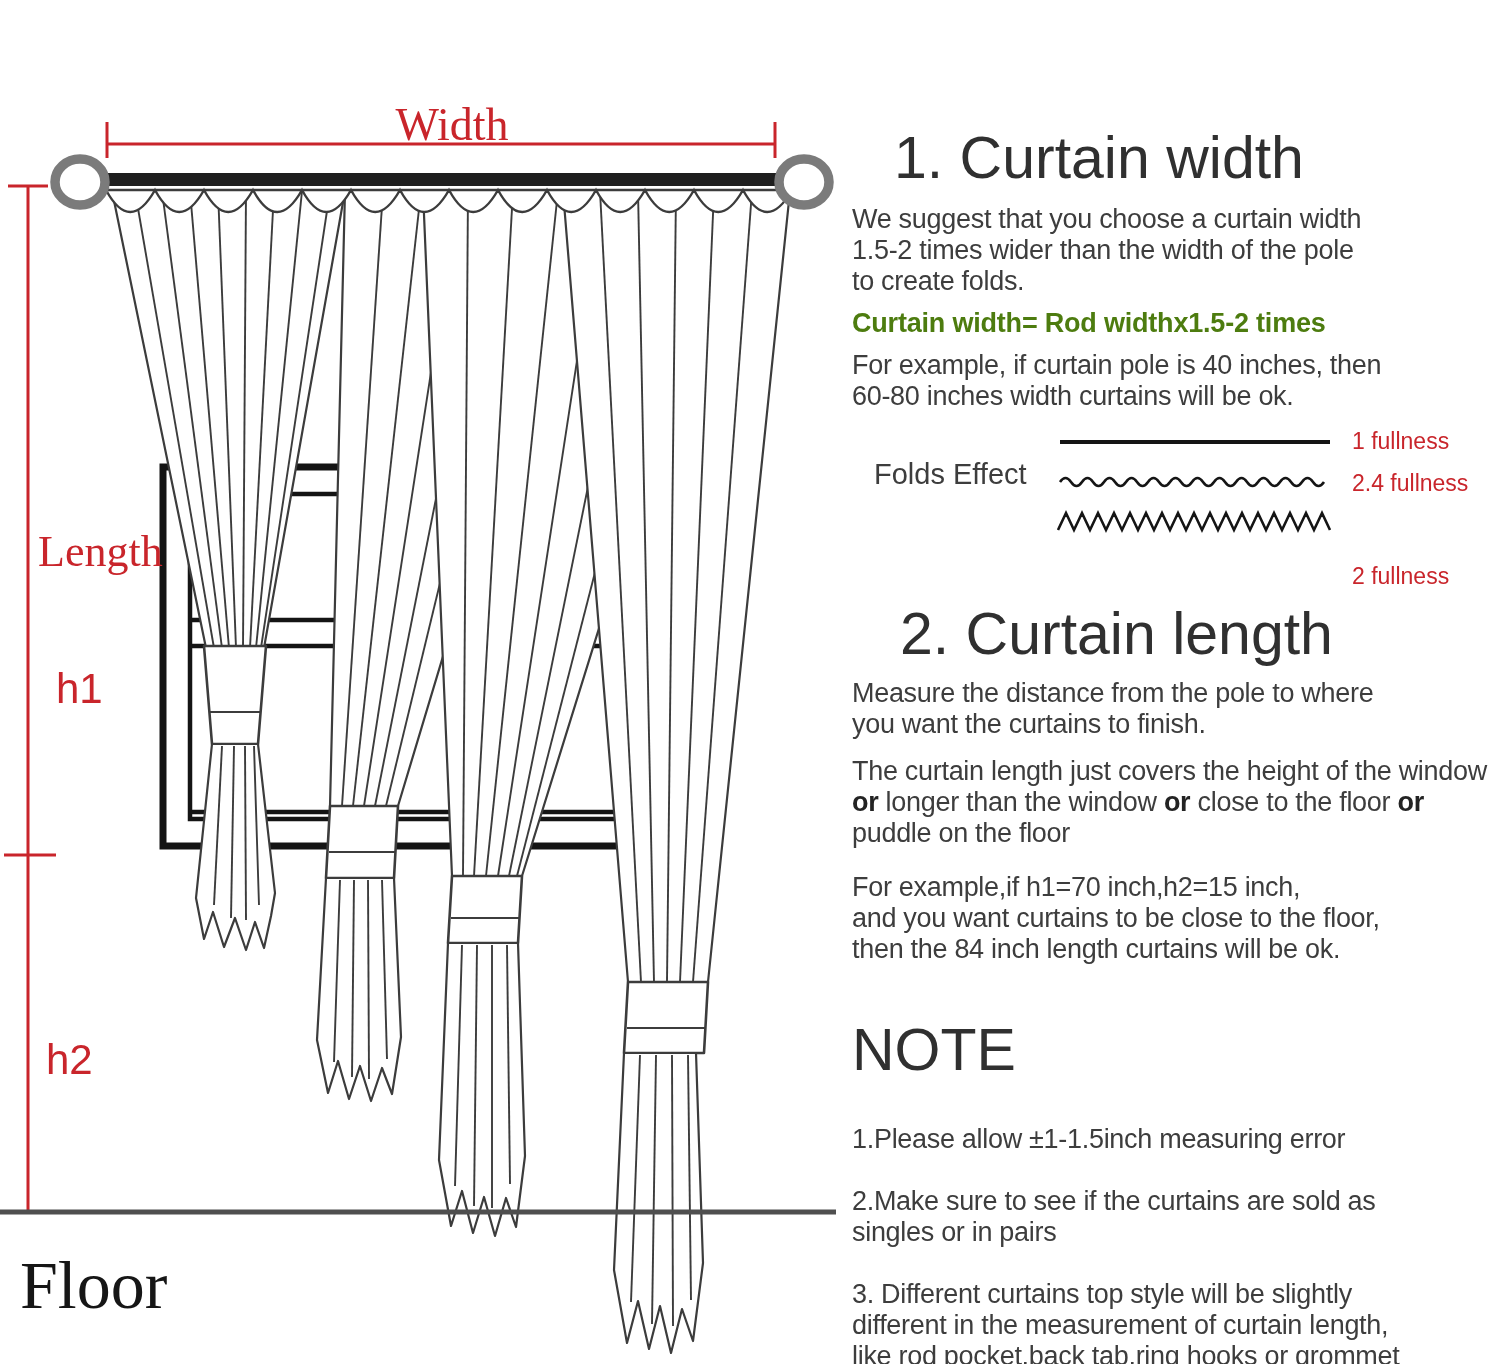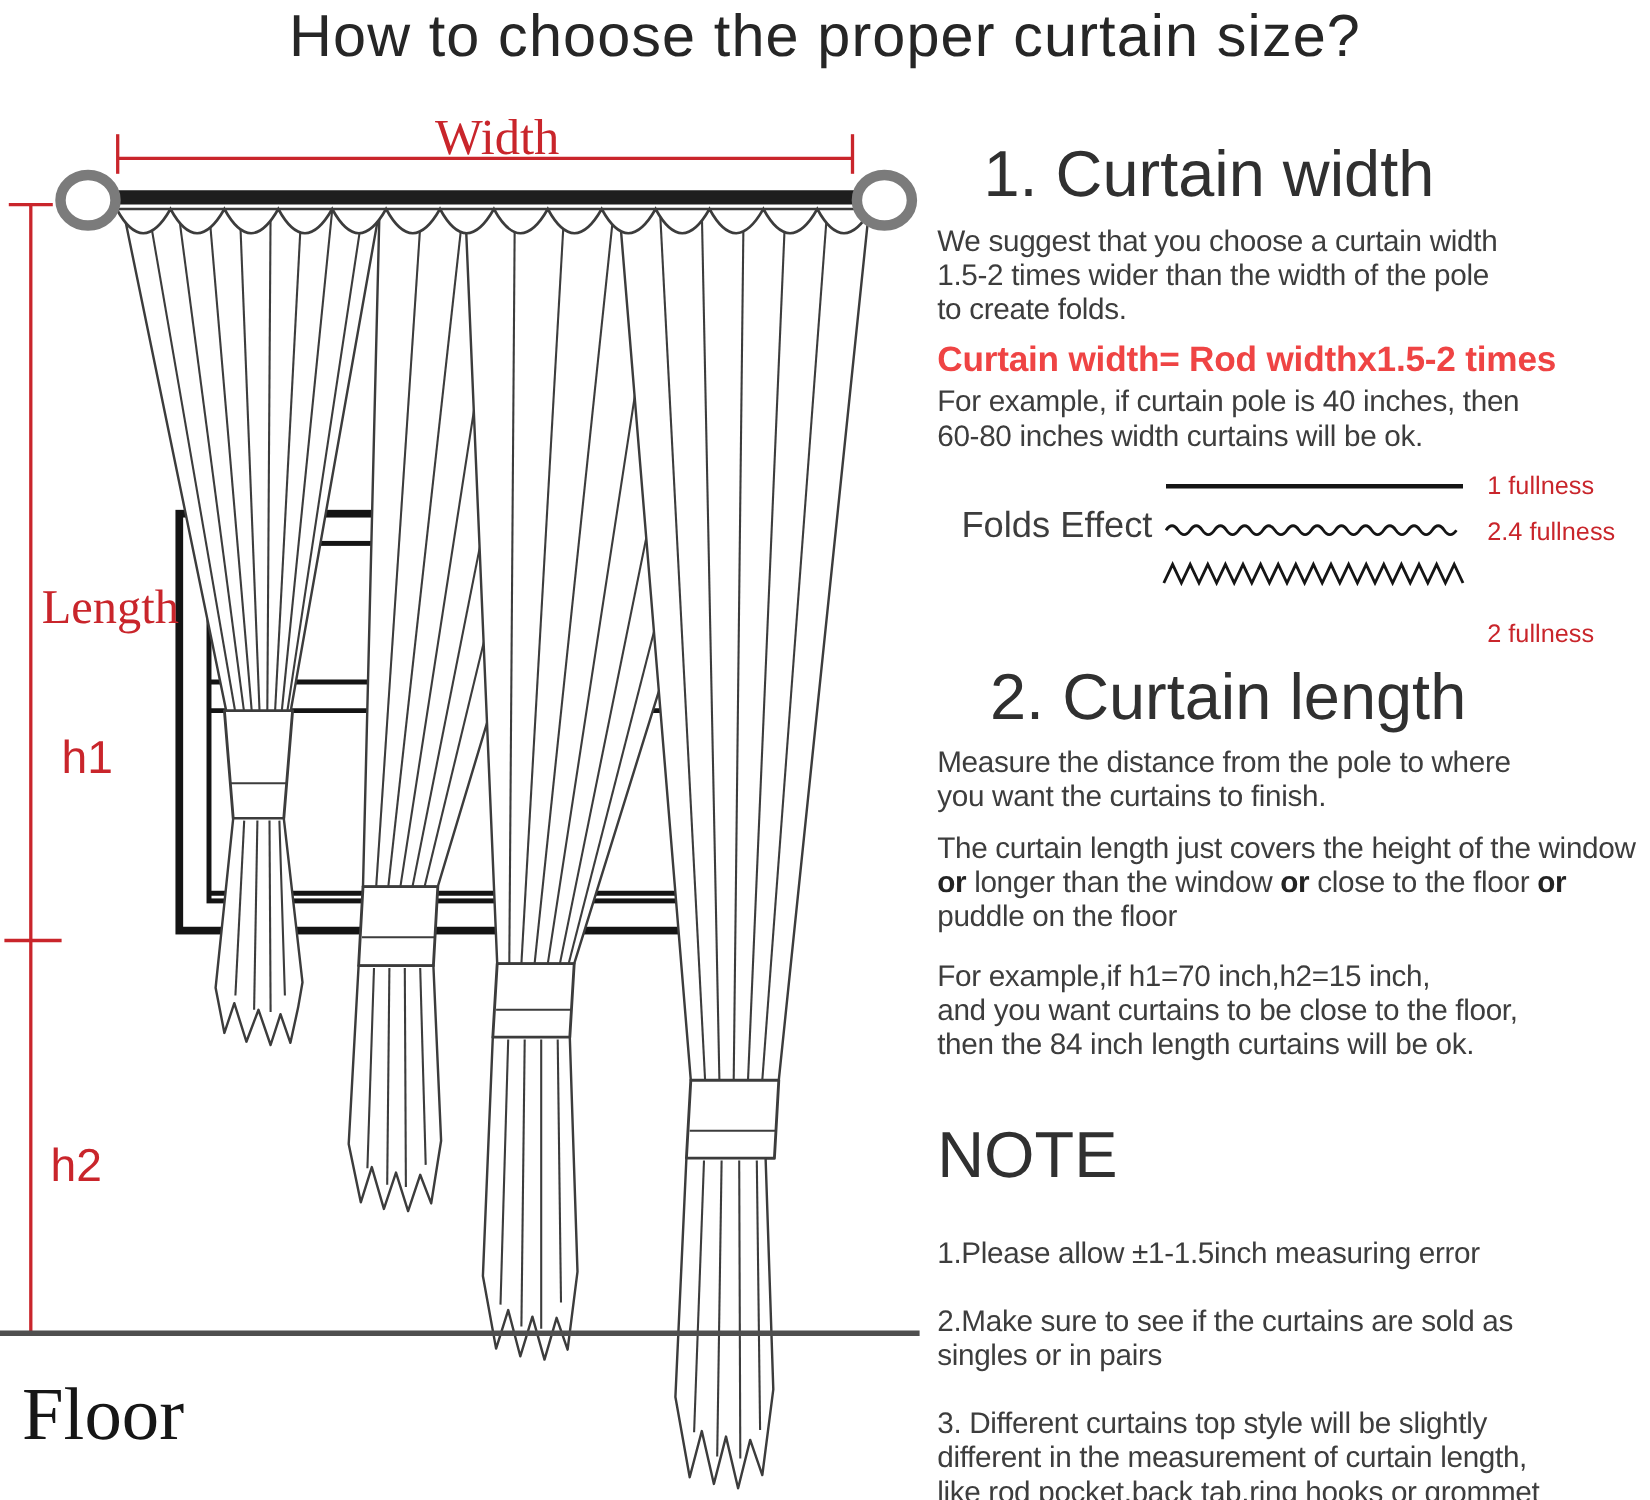--- a/index.html
+++ b/index.html
@@ -21,34 +21,33 @@
   .floorline{stroke:#4f4f4f;stroke-width:5;fill:none;}
   text.serif-red{font-family:"Liberation Serif",serif;fill:#c9252b;}
   text.sans-red{font-family:"Liberation Sans",sans-serif;fill:#c9252b;}
   text.serif-black{font-family:"Liberation Serif",serif;fill:#161616;}
   
   #col{position:absolute;left:852px;top:118px;width:660px;}
   .h-sec{position:absolute;font-size:59px;font-weight:400;color:#303030;margin:0;}
   .para{position:absolute;font-size:27px;line-height:31px;color:#3d3d3d;
         letter-spacing:-0.3px;width:660px;white-space:pre-line;margin:0;}
   .para-flow{white-space:normal;}
-  .formula{position:absolute;font-size:32px;font-weight:700;color:#ef4444;letter-spacing:-0.2px;margin:0;}
+  .formula{position:absolute;font-size:27px;font-weight:700;color:#4d7c0f;letter-spacing:-0.2px;margin:0;}
   .bold{font-weight:700;color:#232323;}
   #folds{position:absolute;left:0;top:300px;width:660px;height:135px;}
-  .folds-label{position:absolute;left:22px;top:40px;font-size:33px;color:#3d3d3d;}
+  .folds-label{position:absolute;left:22px;top:40px;font-size:29px;color:#3d3d3d;}
   .fold-tag{position:absolute;left:500px;font-size:23px;color:#c9252b;white-space:nowrap;}
   .fline{stroke:#151515;fill:none;}
   .note-item{font-size:27px;line-height:31px;color:#3d3d3d;letter-spacing:-0.3px;white-space:pre-line;}
 </style>
 </head>
 <body>
 
 <div id="page">
 
-  <div class="title">How to choose the proper curtain size?</div>
 
   <svg id="diagram" width="850" height="1364" viewBox="0 0 850 1364">
 
     <g>
       <rect class="win" x="163" y="467" width="550" height="379" stroke-width="7"></rect>
       <rect class="win" x="190" y="494" width="496" height="325" stroke-width="4.5"></rect>
       <line class="win" x1="190" y1="620" x2="686" y2="620" stroke-width="4.5"></line>
       <line class="win" x1="190" y1="646" x2="686" y2="646" stroke-width="4.5"></line>
       <line class="win" x1="190" y1="812" x2="686" y2="812" stroke-width="4.5"></line>
     </g>

